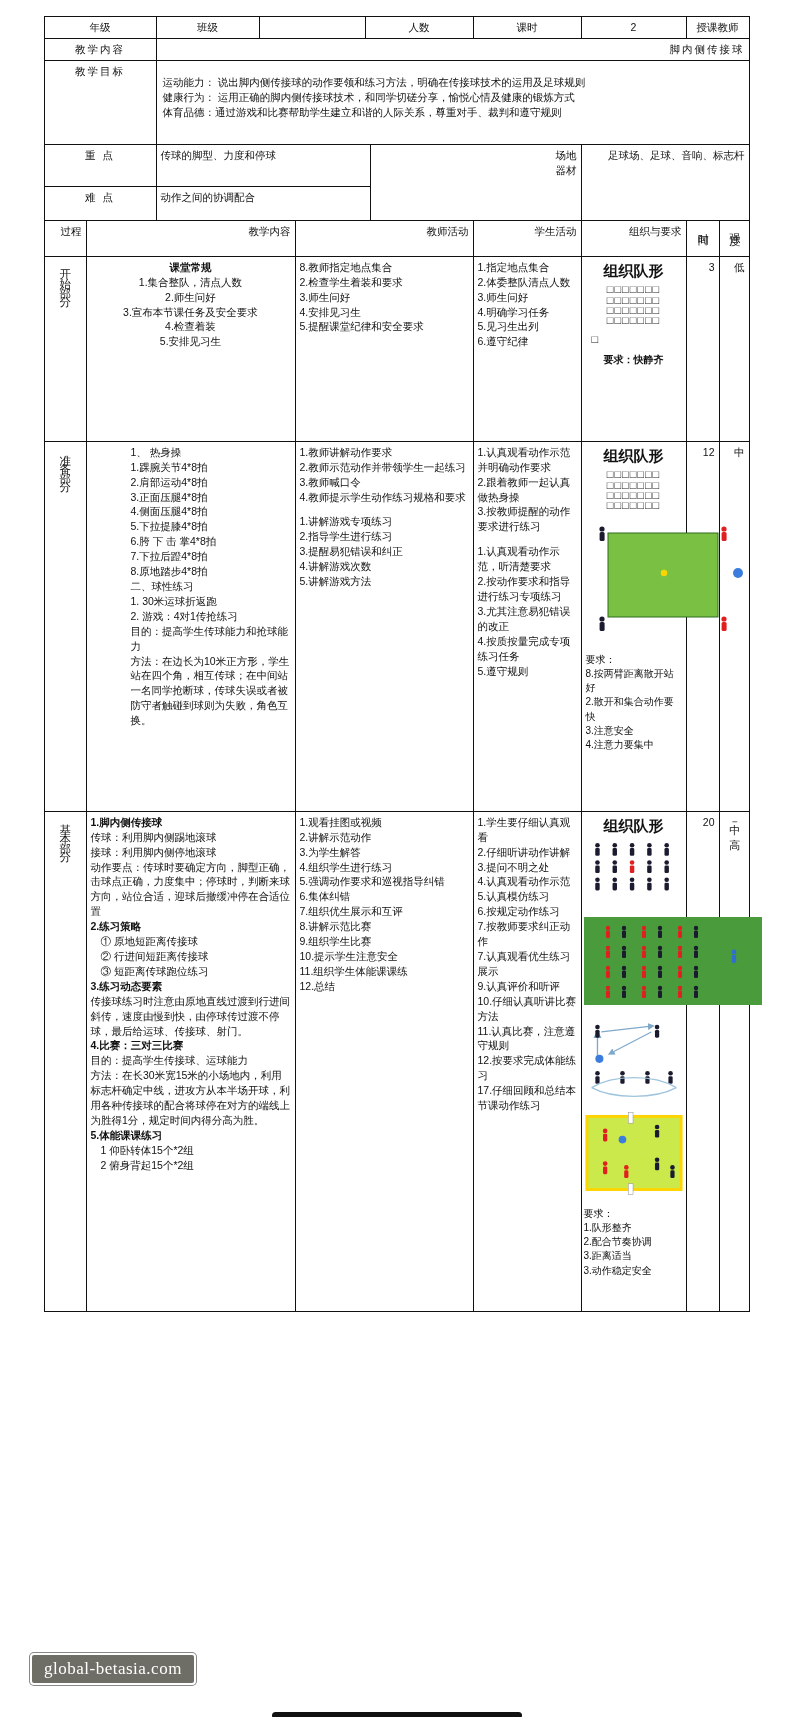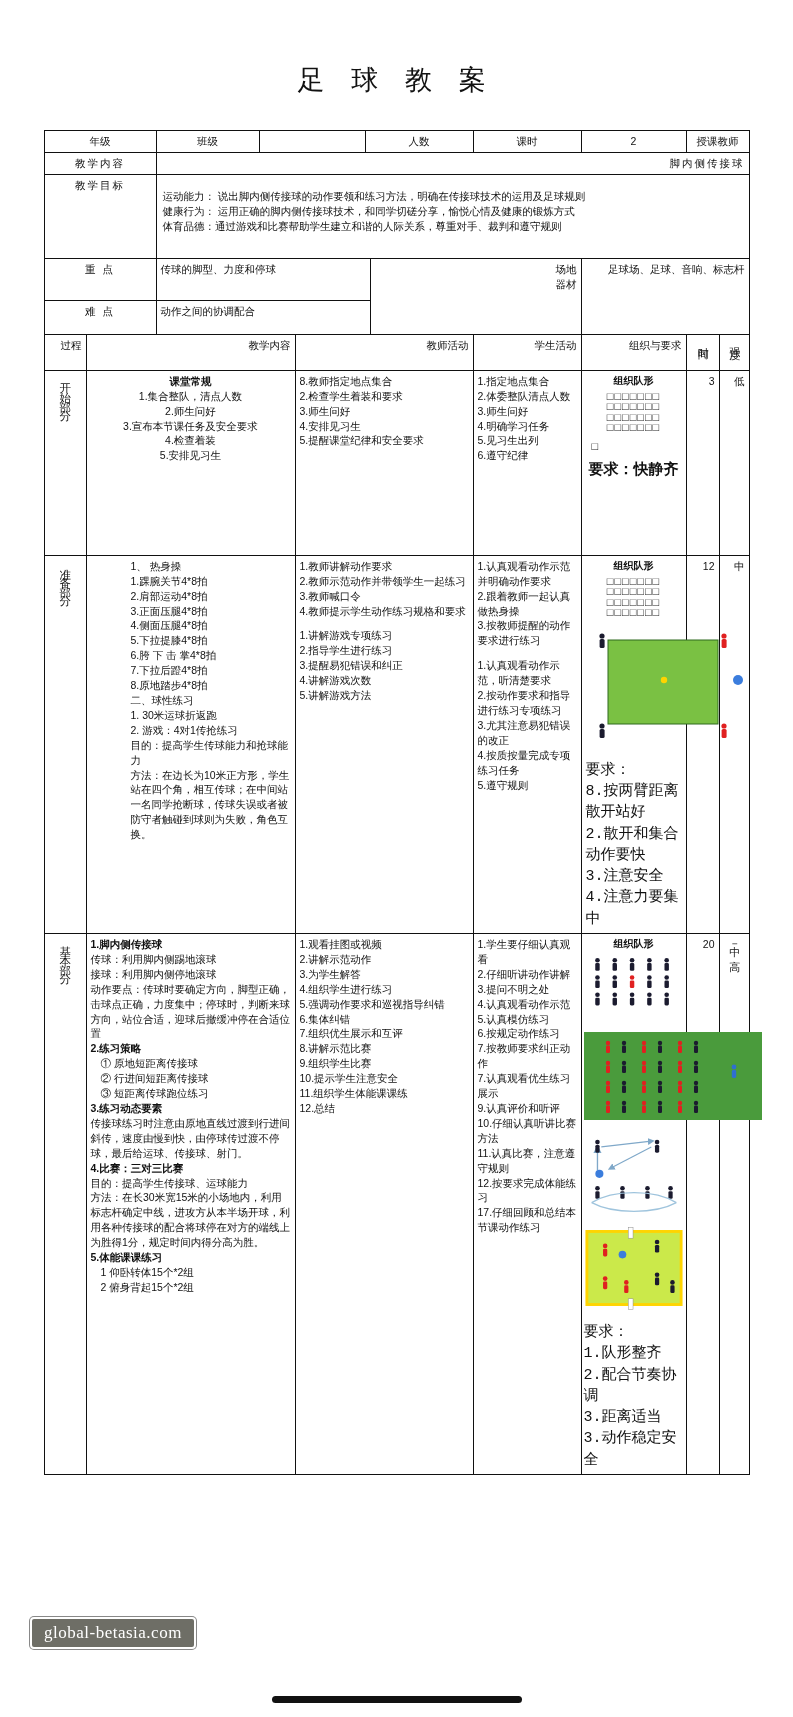--- a/index.html
+++ b/index.html
@@ -60,35 +60,35 @@
   }
   .vert2 {
     writing-mode: vertical-rl;
     text-orientation: upright;
     letter-spacing: 2px;
     margin: 0 auto;
     font-size: 11px;
   }
   .b { font-weight: bold; }
   .content p { margin: 0; }
-  .org-title { text-align: center; font-weight: bold; margin-bottom: 3px; font-size: 10px;}
+  .org-title { text-align: center; font-weight: bold; margin-bottom: 3px; font-size: 15px;}
   .grid-men { line-height: 0.95; font-size: 11px; letter-spacing: 1px; color:#222;}
-  .req { margin-top: 6px; font-size: 15px; font-family: Liberation Mono, monospace; }
+  .req { margin-top: 6px; font-size: 10px; }
   .fig { margin: 4px 0; }
   .pitch2 {
     background: #4a9b3c;
     position: relative;
     height: 88px;
     width: 178px;
     margin: 2px auto;
   }
   .watermark {
     position: absolute;
     left: 30px;
-    bottom: 68px;
+    bottom: 48px;
     background: #6e6e66;
     color: #fff;
     font-size: 17px;
     padding: 4px 12px;
     border-radius: 4px;
     font-family: "Liberation Serif", serif;
     letter-spacing: .5px;
     border: 2px solid #fff;
     box-shadow: 0 0 0 1px #888;
   }
@@ -102,21 +102,20 @@
     border-radius: 4px;
     background: #111;
   }
   .sub { padding-left: 10px; }
 </style>
 </head>
 <body>
 
 <div class="page">
 
-  <div class="doc-title">足 球 教 案</div>
 
   <table class="main">
     <colgroup>
       <col style="width:42px">
       <col style="width:70px">
       <col style="width:103px">
       <col style="width:36px">
       <col style="width:70px">
       <col style="width:5px">
       <col style="width:103px">

